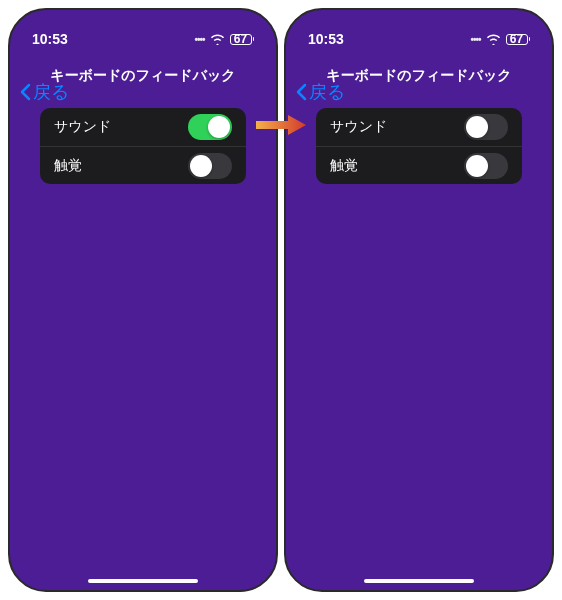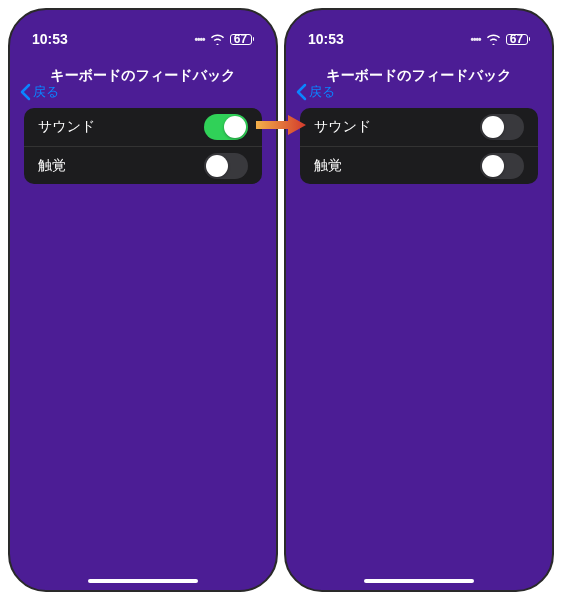--- a/index.html
+++ b/index.html
@@ -75,36 +75,36 @@
       height: 40px;
       display: flex;
       align-items: center;
       padding: 0 10px;
       position: relative;
     }
     .back-btn {
       display: flex;
       align-items: center;
       color: #0a84ff;
-      font-size: 13px;
+      font-size: 18px;
       gap: 2px;
       cursor: pointer;
       margin-top: 32px;
     }
     .chevron { width: 11px; height: 18px; }
     .title {
       position: absolute;
       left: 50%;
       transform: translateX(-50%);
       color: #fff;
       font-size: 14px;
       font-weight: 600;
       white-space: nowrap;
     }
-    .content { padding: 12px 14px 0; }
+    .content { padding: 12px 30px 0; }
     .group {
       background: #1c1c1e;
       border-radius: 10px;
       overflow: hidden;
     }
     .row {
       height: 38px;
       display: flex;
       align-items: center;
       justify-content: space-between;

